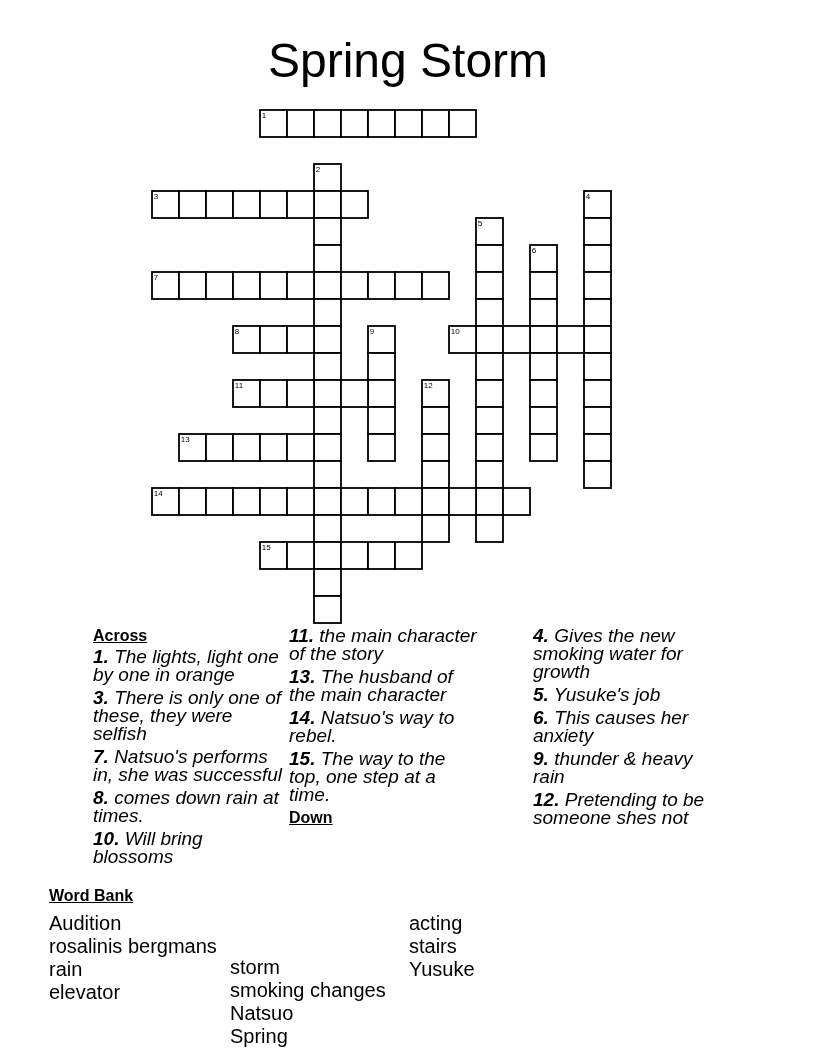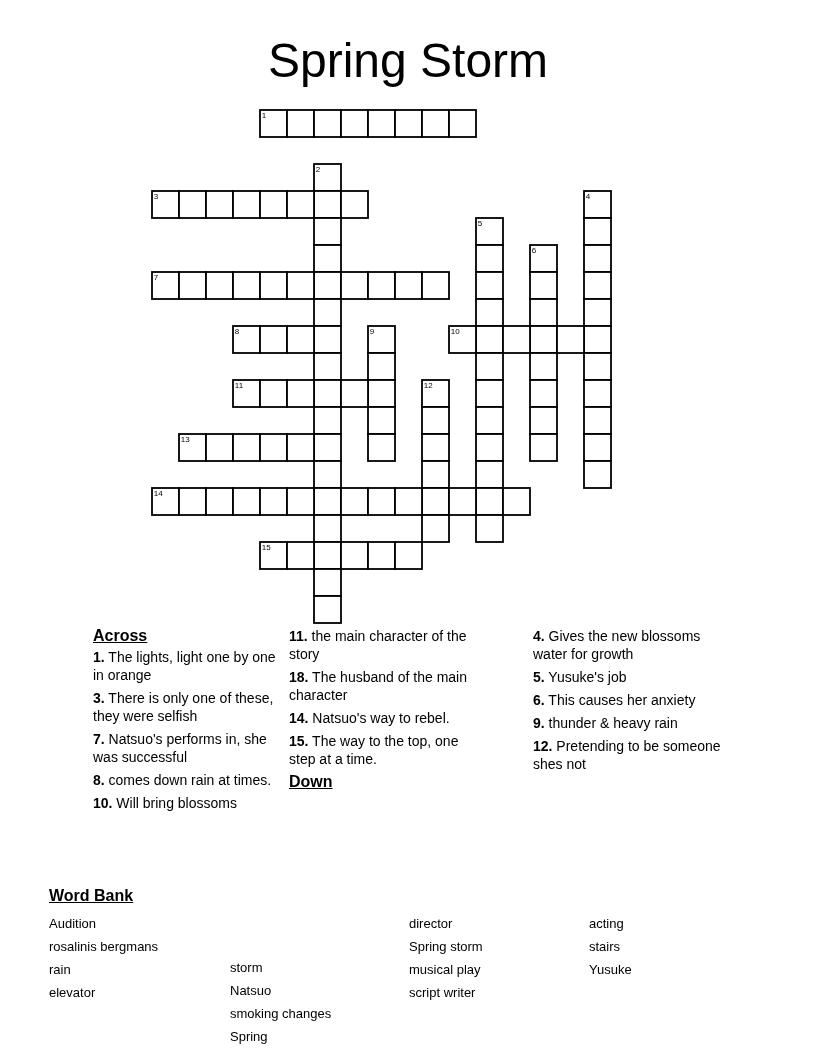--- a/index.html
+++ b/index.html
@@ -14,30 +14,30 @@
     text-align:center; font-size:48px; font-weight:500;
     margin:0; letter-spacing:0px;
   }
   .grid-svg { position:absolute; }
   .cellnum { font:8px "Liberation Sans","DejaVu Sans",sans-serif; fill:#000; }
   .clue-col { position:absolute; top:627px; }
   .clue-col h2, .wordbank h2 {
     font-size:16px; font-weight:bold; text-decoration:underline;
     margin:0 0 3px 0; line-height:18px;
   }
-  .clue { margin:0 0 5px 0; font-size:14px; line-height:18px; }
+  .clue { margin:0 0 5px 0; font-size:19px; line-height:18px;font-style:italic; }
   .clue b { font-weight:bold; }
   .wordbank { position:absolute; left:49px; top:887px; width:740px; }
   .wordbank h2 { margin-bottom:7px; }
   .wb-cols { display:flex; }
   .wb-col0 { width:181px; }
   .wb-col1 { width:179px;margin-top:44px; }
   .wb-col2 { width:180px; }
   .wb-col3 { width:160px; }
-  .wb-item { font-size:13px; line-height:23px; }
+  .wb-item { font-size:20px; line-height:23px; }
 </style>
 </head>
 <body>
 
 <h1 class="page-title">Spring Storm</h1>
 
 <svg class="grid-svg" xmlns="http://www.w3.org/2000/svg" width="463" height="517" viewBox="0 0 463 517" style="left: 150px; top: 108px;">
     <rect x="110" y="2" width="27" height="27" fill="#ffffff" stroke="#000000" stroke-width="1.8"></rect>
     <rect x="137" y="2" width="27" height="27" fill="#ffffff" stroke="#000000" stroke-width="1.8"></rect>
     <rect x="164" y="2" width="27" height="27" fill="#ffffff" stroke="#000000" stroke-width="1.8"></rect>
@@ -174,54 +174,48 @@
   <h2>Across</h2>
   <p class="clue"><b>1.</b> <span>The lights, light one by one in orange</span></p>
   <p class="clue"><b>3.</b> <span>There is only one of these, they were selfish</span></p>
   <p class="clue"><b>7.</b> <span>Natsuo's performs in, she was successful</span></p>
   <p class="clue"><b>8.</b> <span>comes down rain at times.</span></p>
   <p class="clue"><b>10.</b> <span>Will bring blossoms</span></p>
 </div>
 
 <div class="clue-col" style="left:289px; width:190px;">
   <p class="clue"><b>11.</b> <span>the main character of the story</span></p>
-  <p class="clue"><b>18.</b> <span>The husband of the main character</span></p>
+  <p class="clue"><b>13.</b> <span>The husband of the main character</span></p>
   <p class="clue"><b>14.</b> <span>Natsuo's way to rebel.</span></p>
   <p class="clue"><b>15.</b> <span>The way to the top, one step at a time.</span></p>
   <h2>Down</h2>
 </div>
 
 <div class="clue-col" style="left:533px; width:188px;">
-  <p class="clue"><b>4.</b> <span>Gives the new blossoms water for growth</span></p>
+  <p class="clue"><b>4.</b> <span>Gives the new smoking water for growth</span></p>
   <p class="clue"><b>5.</b> <span>Yusuke's job</span></p>
   <p class="clue"><b>6.</b> <span>This causes her anxiety</span></p>
   <p class="clue"><b>9.</b> <span>thunder &amp; heavy rain</span></p>
   <p class="clue"><b>12.</b> <span>Pretending to be someone shes not</span></p>
 </div>
 
 <div class="wordbank">
   <h2>Word Bank</h2>
   <div class="wb-cols">
     <div class="wb-col0">
       <div class="wb-item">Audition</div>
       <div class="wb-item">rosalinis bergmans</div>
       <div class="wb-item">rain</div>
       <div class="wb-item">elevator</div>
     </div>
     <div class="wb-col1">
       <div class="wb-item">storm</div>
+      <div class="wb-item">smoking changes</div>
       <div class="wb-item">Natsuo</div>
-      <div class="wb-item">smoking changes</div>
       <div class="wb-item">Spring</div>
-    </div>
-    <div class="wb-col2">
-      <div class="wb-item">director</div>
-      <div class="wb-item">Spring storm</div>
-      <div class="wb-item">musical play</div>
-      <div class="wb-item">script writer</div>
     </div>
     <div class="wb-col3">
       <div class="wb-item">acting</div>
       <div class="wb-item">stairs</div>
       <div class="wb-item">Yusuke</div>
     </div>
   </div>
 </div>
 
 </body></html>

